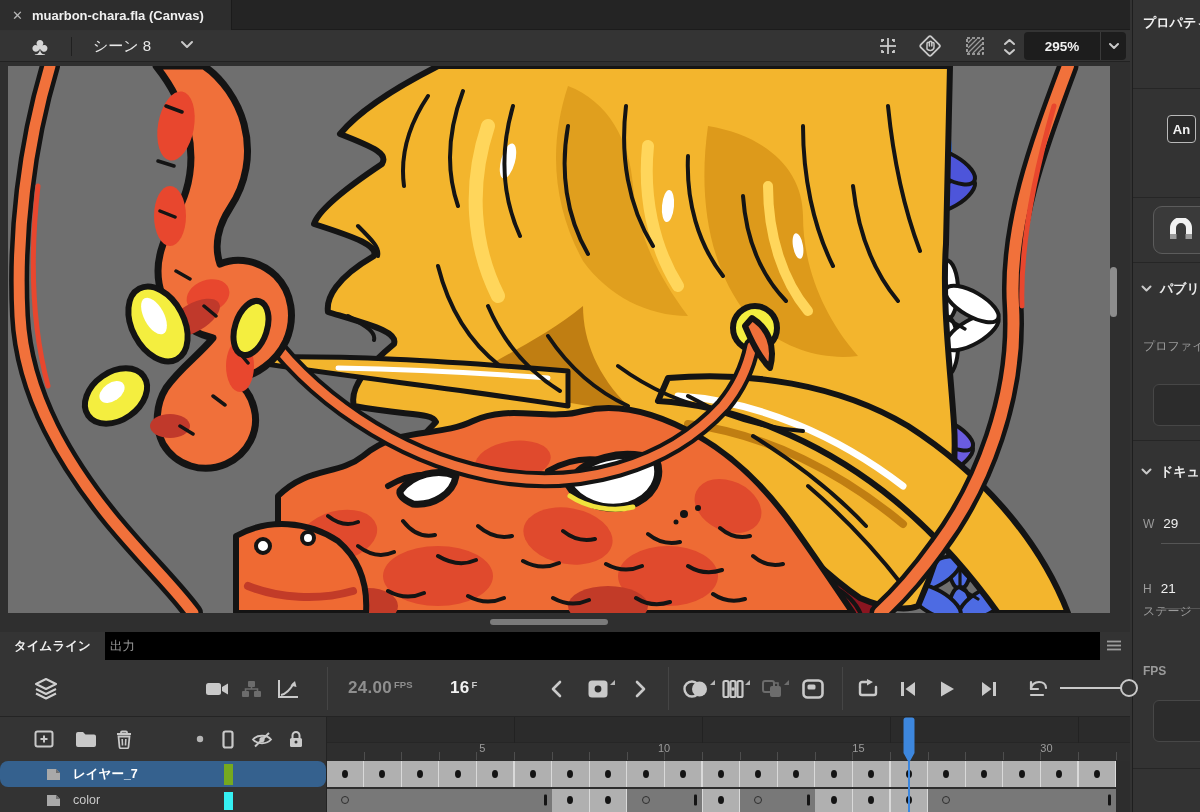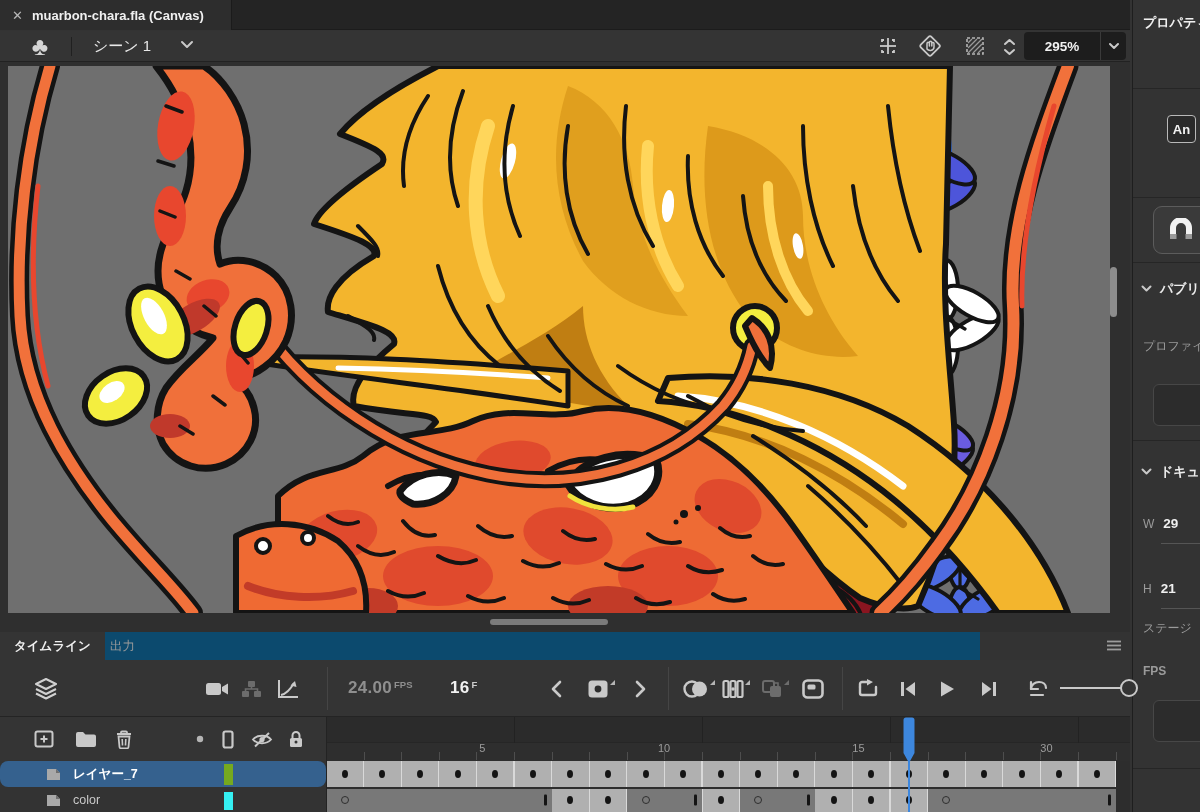--- a/index.html
+++ b/index.html
@@ -44,26 +44,26 @@
   .props-title { position:absolute; left:10px; top:14px; width:80px; color:#f0f0f0; font-size:13px; font-weight:bold; white-space:nowrap; }
   .an-badge { position:absolute; left:34px; top:115px; width:29px; height:28px; border:1.5px solid #b9b9b9; border-radius:4px;
               color:#f2f2f2; font-size:13px; font-weight:bold; display:flex; align-items:center; justify-content:center; background:#2a2a2a; }
   .magnet-btn { position:absolute; left:20px; top:206px; width:70px; height:48px; border:1.5px solid #5c5c5c; border-radius:9px; background:#3a3a3a;
                 display:flex; align-items:center; padding-left:14px; }
   .sec-head { position:absolute; left:8px; display:flex; align-items:center; gap:8px; color:#ececec; font-size:13px; font-weight:bold; white-space:nowrap; }
   .plabel { position:absolute; left:10px; color:#9b9b9b; font-size:12px; white-space:nowrap; }
   .pfield { position:absolute; left:20px; width:70px; height:42px; background:#2c2c2c; border:1px solid #474747; border-radius:6px; }
   .dim-row { position:absolute; left:10px; display:flex; align-items:baseline; gap:9px; white-space:nowrap; }
   .dim-l { color:#9b9b9b; font-size:12px; }
-  .dim-v { color:#f0f0f0; font-size:13.5px; font-weight:bold; }
+  .dim-v { color:#f0f0f0; font-size:13.5px; font-weight:normal; }
   .dim-u { position:absolute; left:28px; width:60px; height:1px; background:#555; }
 
   
   .tl { left:0; top:632px; width:1130px; height:180px; background:#333; }
-  .tl-tabs { position:absolute; left:0; top:0; width:980px; height:28px; background:#0c4a6e; }
+  .tl-tabs { position:absolute; left:0; top:0; width:1100px; height:28px; background:#000000; }
   .tl-tab { position:absolute; top:0; height:28px; display:flex; align-items:center; padding:0 14px; font-size:12.5px; }
   .tl-tab.active { background:#343434; color:#f0f0f0; font-weight:bold; }
   .tl-tab.idle { color:#9a9a9a; }
   .tl-menu { position:absolute; left:1106px; top:7px; }
   .tl-ctrl { position:absolute; left:0; top:28px; width:1130px; height:57px; background:#343434; border-bottom:1px solid #242424; }
   .cc { position:absolute; top:0; height:57px; display:flex; align-items:center; justify-content:center; transform:translateX(-50%); }
   .csep { position:absolute; top:7px; width:1px; height:43px; background:#454545; }
   .numlbl { position:absolute; top:0; height:57px; display:flex; align-items:flex-start; padding-top:18px; gap:2px;text-align:center; }
   .numlbl .big { font-size:17px; font-weight:bold; letter-spacing:0.3px; }
   .numlbl .sup { font-size:9.5px; font-weight:bold; padding-top:1px; }
@@ -103,21 +103,21 @@
   <div class="abs doc-bar">
     <div class="abs doc-tab">
       <span class="doc-close">✕</span>
       <span class="doc-title">muarbon-chara.fla (Canvas)</span>
     </div>
   </div>
 
   <div class="abs scene-bar"></div>
   <div class="abs clover ic">♣</div>
   <div class="abs vsep1"></div>
-  <div class="abs scene-name">シーン 1</div>
+  <div class="abs scene-name">シーン 8</div>
   <div class="abs scene-chev">
     <svg width="14" height="9">
         <polyline points="2,2 7,7 12,2" fill="none" stroke="#c9c9c9" stroke-width="2" stroke-linecap="round" stroke-linejoin="round"></polyline>
       </svg>
   </div>
 
   <div class="abs tb-ic ic" style="left:874px">
     <svg width="20" height="20">
       <line x1="10" y1="2" x2="10" y2="18" stroke="#c9c9c9" stroke-width="1.8"></line>
       <line x1="2" y1="10" x2="18" y2="10" stroke="#c9c9c9" stroke-width="1.8"></line>
@@ -374,21 +374,21 @@
     <div class="dim-row" style="top:516px">
       <span class="dim-l">W</span>
       <span class="dim-v">29</span>
     </div>
     <div class="dim-u" style="top:543px"></div>
     <div class="dim-row" style="top:581px">
       <span class="dim-l">H</span>
       <span class="dim-v">21</span>
     </div>
     <div class="dim-u" style="top:608px"></div>
-    <div class="plabel" style="top:620px">ステージ</div>
+    <div class="plabel" style="top:603px">ステージ</div>
     <div class="plabel" style="top:664px; font-weight:bold">FPS</div>
     <div class="pfield" style="top:700px"></div>
   </div>
 
   <div class="abs tl">
     <div class="tl-tabs">
       <div class="tl-tab active" style="left:0">タイムライン</div>
       <div class="tl-tab idle" style="left:96px">出力</div>
       <div class="tl-menu">
         <svg width="16" height="13">

